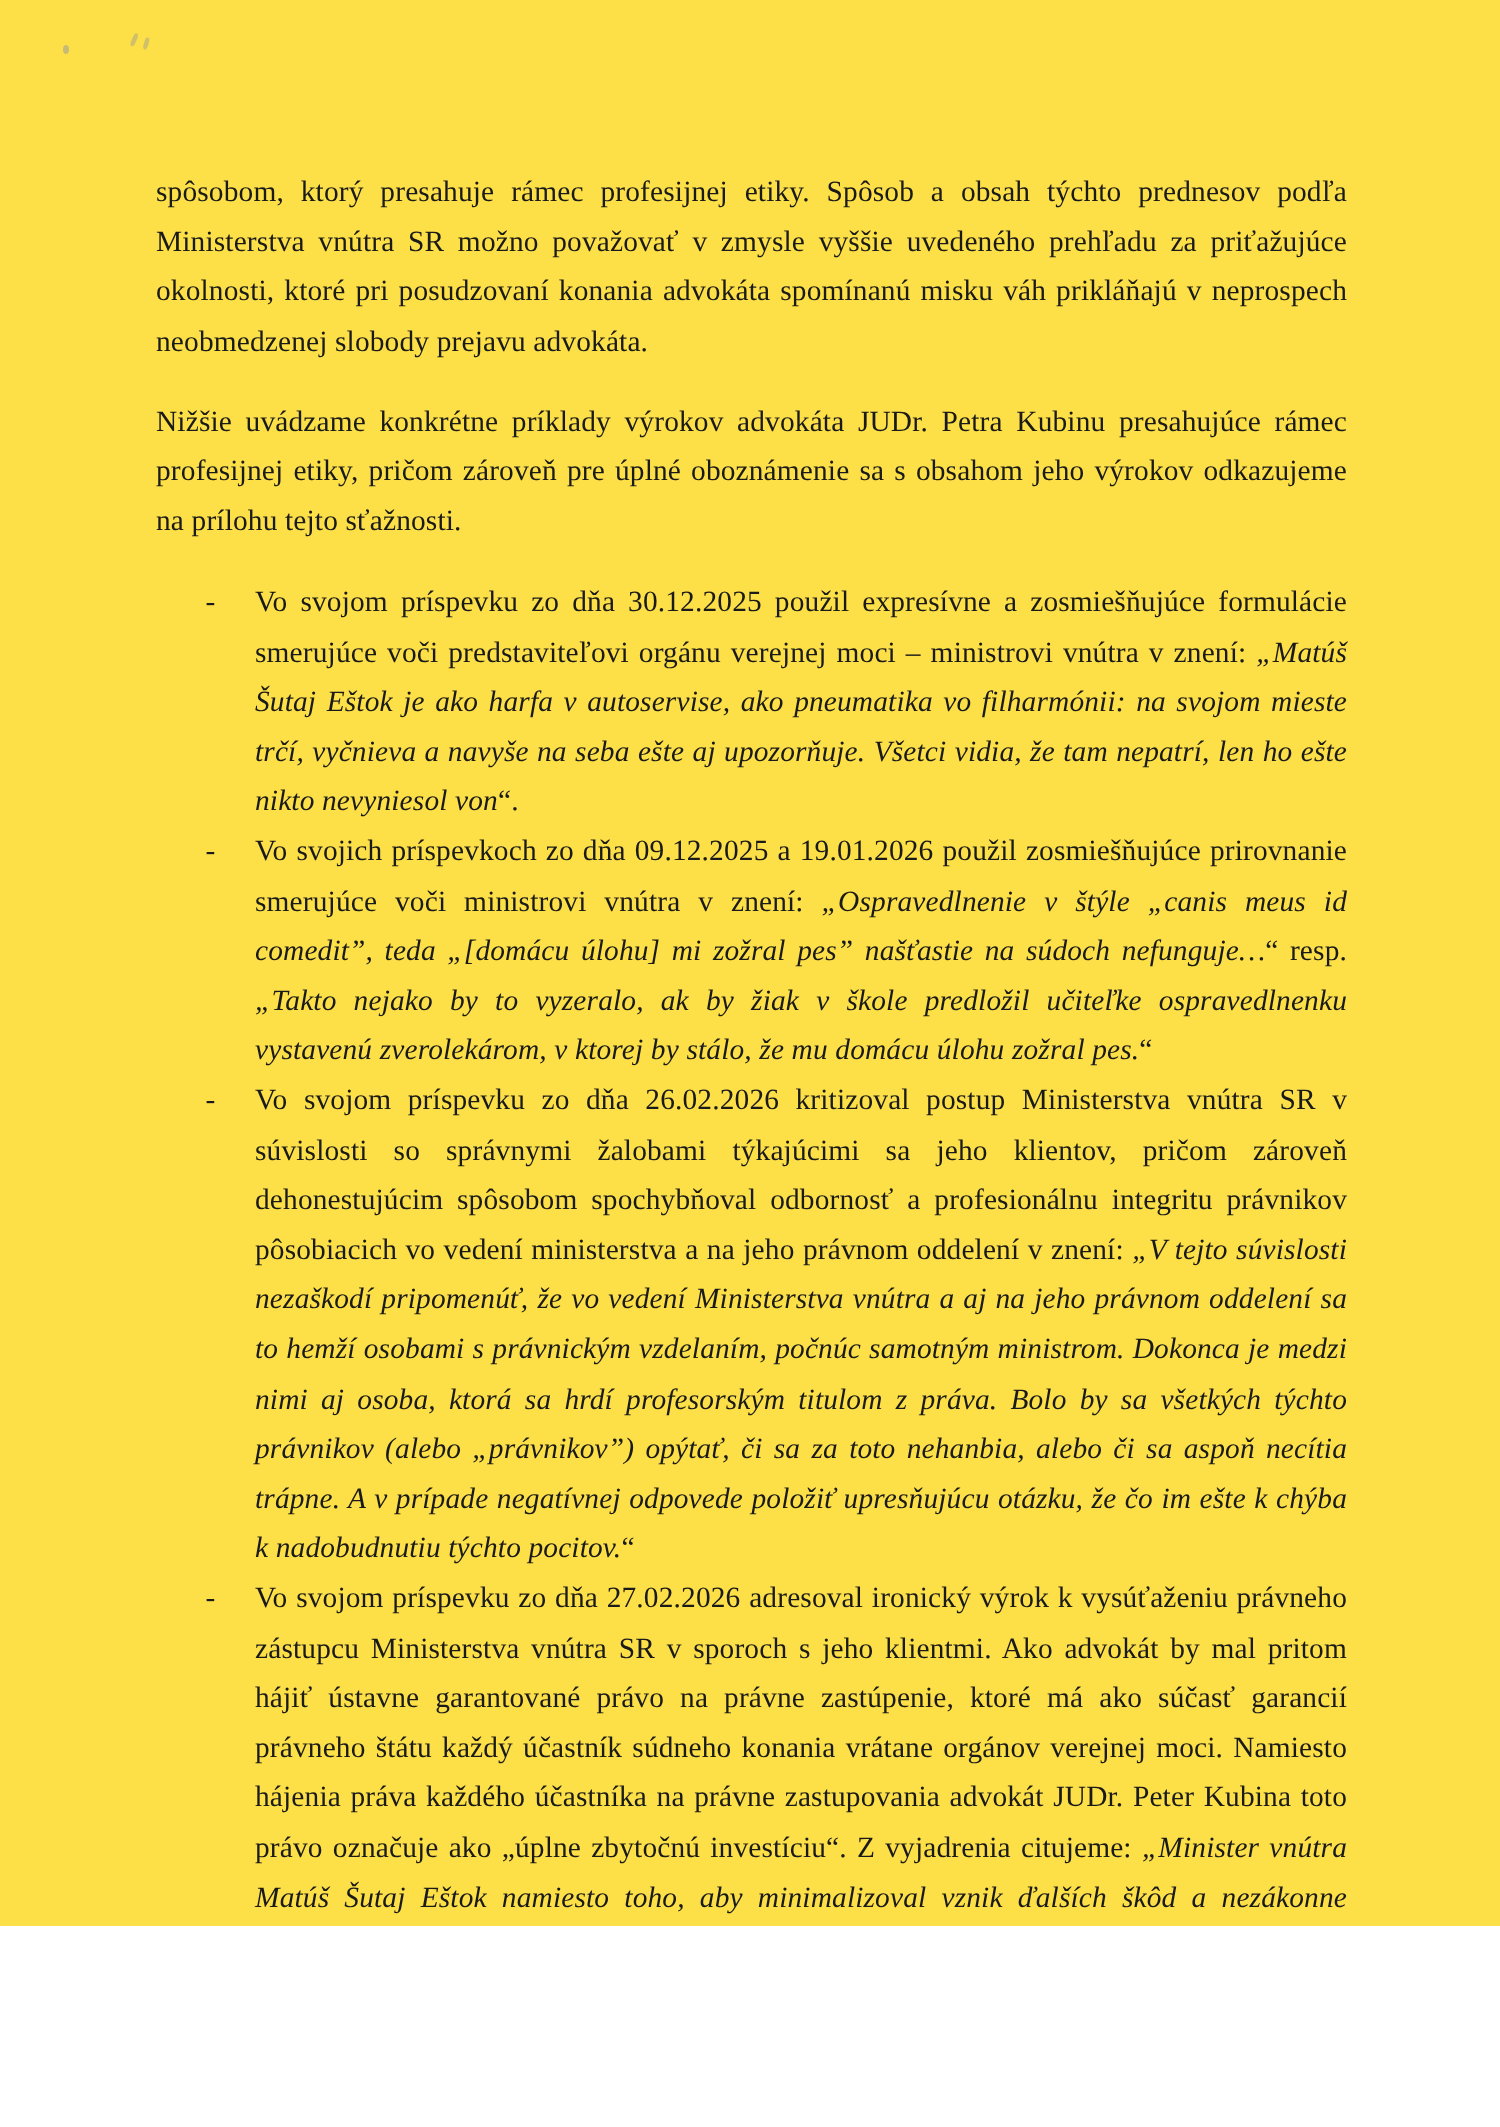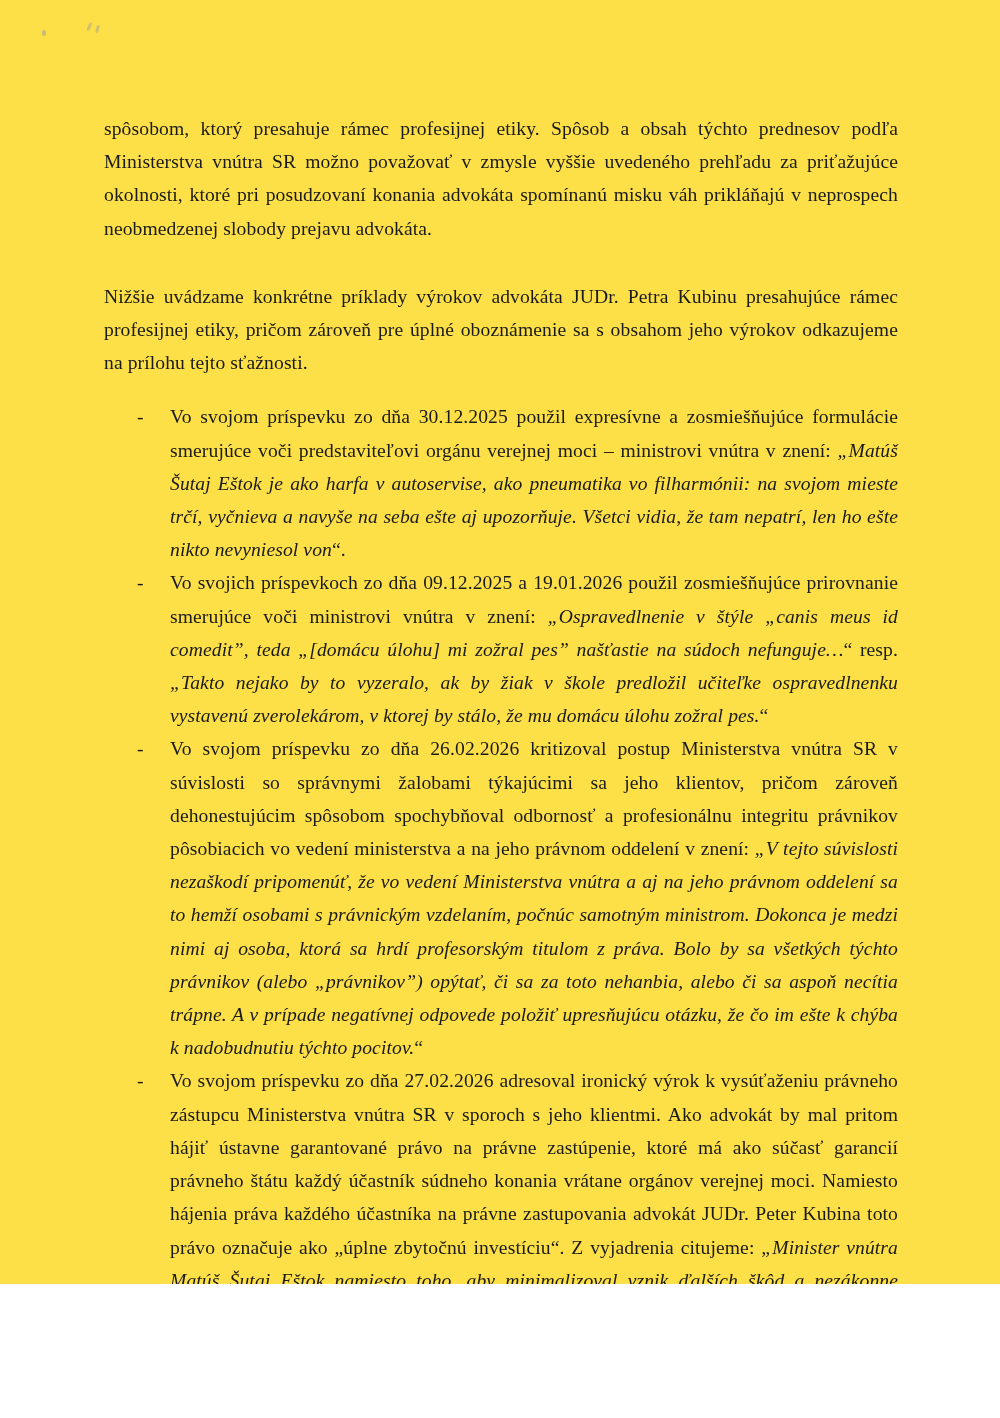--- a/index.html
+++ b/index.html
@@ -38,21 +38,21 @@
     width: 794px;
   }
   p.para {
     margin: 0 0 0 0;
     text-align: justify;
     text-justify: inter-word;
     font-size: 19.6px;
     line-height: 33.2px;
     letter-spacing: 0.1px;
   }
-  p.para + p.para { margin-top: 35px; }
+  p.para + p.para { margin-top: 20px; }
 
   ul.bullets {
     list-style: none;
     margin: 21px 0 0 0;
     padding: 0;
   }
   ul.bullets > li {
     position: relative;
     padding-left: 66px;
     text-align: justify;

